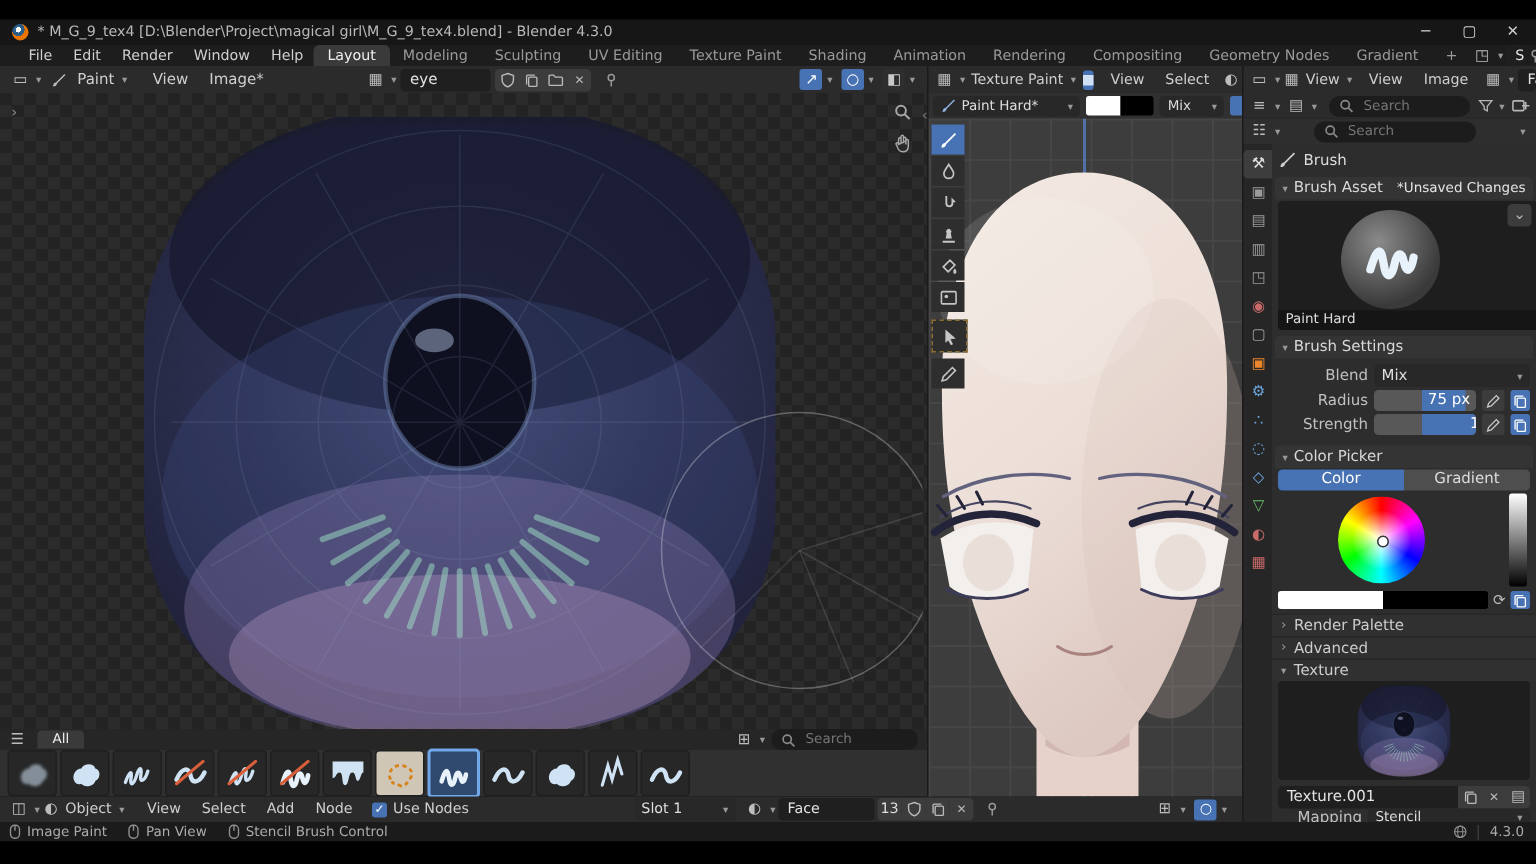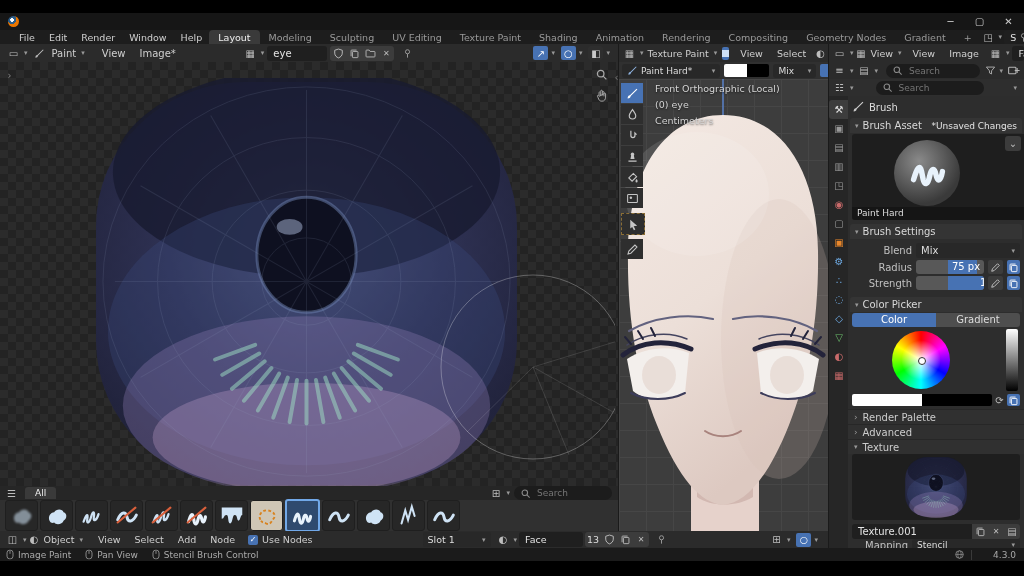--- a/index.html
+++ b/index.html
@@ -194,20 +194,21 @@
           <line x1="220" y1="12" x2="220" y2="398" transform="rotate(120 220 205)"></line>
           <line x1="220" y1="12" x2="220" y2="398" transform="rotate(150 220 205)"></line>
       </g>
     </symbol>
   </defs>
 </svg>
 
 <div class="abs" style="left:0;top:0;width:1024px;height:13px;background:#000;"></div>
 <div class="abs row" style="left:0;top:13px;width:1024px;height:17px;background:#161616;">
   <span style="margin:0 6px 0 8px;width:11px;height:11px;border-radius:50%;background:radial-gradient(circle at 38% 35%, #fff 0 18%, #2b5d8a 19% 42%, #ea7600 43%);display:inline-block;"></span>
+  <span style="color:#b9b9b9;font-size:9.5px;">* M_G_9_tex4 [D:\Blender\Project\magical girl\M_G_9_tex4.blend] - Blender 4.3.0</span>
   <span style="flex:1"></span>
   <span class="gicon" style="margin-right:14px;color:#cfcfcf;">─</span>
   <span class="gicon" style="margin-right:14px;color:#cfcfcf;">▢</span>
   <span class="gicon" style="margin-right:8px;color:#cfcfcf;">✕</span>
 </div>
 
 <div class="abs row" style="left:0;top:30px;width:1024px;height:14px;background:#1d1d1d;font-size:9.5px;">
   <span style="margin:0 4px 0 8px;width:10px;height:10px;border-radius:50%;background:radial-gradient(circle at 38% 35%, #fff 0 18%, #2b5d8a 19% 42%, #ea7600 43%);display:inline-block;"></span>
   <span class="mi">File</span>
   <span class="mi">Edit</span>
@@ -495,25 +496,20 @@
       <path d="M10 252 C 34 238, 68 234, 94 240" fill="none" stroke="#62627f" stroke-width="2.2" stroke-linecap="round"></path>
       <path d="M8 266 C 26 254, 50 252, 68 260" fill="none" stroke="#44445f" stroke-width="1.5" stroke-linecap="round"></path>
       <path d="M8 280 C 26 268, 52 266, 70 274 L66 314 C 50 324, 26 322, 14 312 Z" fill="#f3efec"></path>
       <ellipse cx="40" cy="296" rx="17" ry="19" fill="#e6d8d1" opacity="0.75"></ellipse>
       <path d="M4 276 C 22 262, 48 260, 72 270" fill="none" stroke="#23233a" stroke-width="5" stroke-linecap="round"></path>
       <path d="M12 265 L6 258 M24 260 L19 252 M36 257 L32 249" stroke="#23233a" stroke-width="2" stroke-linecap="round"></path>
       <path d="M12 314 C 28 322, 50 322, 66 314" fill="none" stroke="#3c3c5a" stroke-width="2" stroke-linecap="round"></path>
     </g>
     <path d="M86 352 C 96 359, 112 359, 122 352" fill="none" stroke="#a8837d" stroke-width="2" stroke-linecap="round"></path>
   </svg>
-  <div class="abs" style="left:36px;top:2px;color:#d4d4d4;font-size:9.5px;line-height:16px;text-shadow:0 1px 2px rgba(0,0,0,.6);">
-    <div>Front Orthographic (Local)</div>
-    <div>(0) eye</div>
-    <div>Centimeters</div>
-  </div>
   <div class="abs" style="left:2px;top:4px;width:22px;">
     <div class="tool on">
         <svg class="ic">
           <use href="#i-brush"></use>
         </svg>
       </div>
     <div class="tool">
         <svg class="ic">
           <use href="#i-droplet"></use>
         </svg>
@@ -759,15 +755,15 @@
   <span class="mouseitm" style="margin-left:14px;">
     <svg width="8" height="11" viewBox="0 0 12 16" style="color:#8f8f8f;fill:none;stroke:currentColor;">
         <use href="#i-mouse"></use>
       </svg>
     <span>Stencil Brush Control</span>
   </span>
   <span style="flex:1"></span>
   <svg class="ic12" style="color:#8f8f8f;margin-right:6px;">
       <use href="#i-globe"></use>
     </svg>
-  <span style="margin-right:8px;border-left:1px solid #3a3a3a;padding-left:21px;">4.3.0</span>
+  <span style="margin-right:8px;border-left:1px solid #3a3a3a;padding-left:7px;">4.3.0</span>
 </div>
 <div class="abs" style="left:0;top:561px;width:1024px;height:15px;background:#000;"></div>
 
 </body></html>

